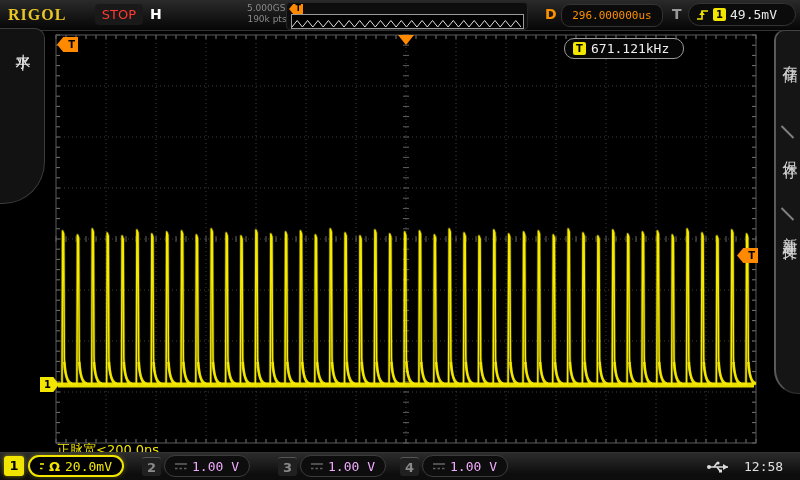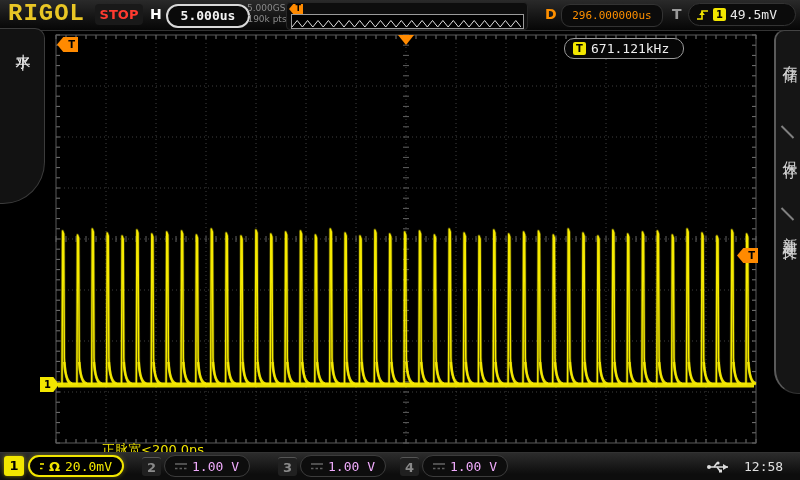--- a/index.html
+++ b/index.html
@@ -3,24 +3,24 @@
 <meta charset="utf-8">
 <style>
   html,body{margin:0;padding:0;background:#000;}
   .screen{position:relative;width:800px;height:480px;background:#000;overflow:hidden;
           font-family:"DejaVu Sans",sans-serif;color:#ccc;}
   .mono{font-family:"DejaVu Sans Mono",monospace;text-align:right;}
 
   
   .topbar{position:absolute;left:0;top:0;width:800px;height:30px;
           background:linear-gradient(#2a2a2a,#101010 70%,#060606);border-bottom:1px solid #333;}
-  .logo{position:absolute;left:8px;top:0;font-family:Liberation Mono, monospace;font-weight:bold;
-        font-size:24px;color:#e9c625;letter-spacing:1px;}
+  .logo{position:absolute;left:8px;top:6px;font-family:Liberation Serif, serif;font-weight:bold;
+        font-size:16px;color:#e9c625;letter-spacing:1px;}
   .stopbox{position:absolute;left:95px;top:4px;width:48px;height:21px;background:#191919;
-           border-radius:4px;color:#ff3b30;font-weight:bold;font-size:13px;text-align:center;line-height:21px;}
+           border-radius:4px;color:#ff3b30;font-weight:normal;font-size:13px;text-align:center;line-height:21px;}
   .hlabel{position:absolute;left:150px;top:6px;color:#fff;font-weight:bold;font-size:14px;}
   .tbbox{position:absolute;left:166px;top:4px;width:80px;height:20px;background:#0a0a0a;
          border:2px solid #d8d8d8;border-radius:12px;color:#f2f2f2;font-size:13px;font-weight:bold;
          text-align:center;line-height:20px;}
   .srblock{position:absolute;left:247px;top:3px;width:40px;color:#8a8a8a;font-size:9px;
            text-align:center;line-height:11px;}
   .preview{position:absolute;left:286px;top:2px;width:240px;height:26px;background:#0d0d0d;
            border:1px solid #262626;border-radius:4px;}
   .preview-inner{position:absolute;left:4px;top:11px;width:231px;height:13px;border:1px solid #9a9a9a;background:#000;}
   .preview-tflag{position:absolute;left:2px;top:1px;width:14px;height:10px;background:#ff8a00;
@@ -56,21 +56,21 @@
   .flag-right{clip-path:polygon(0 0,70% 0,100% 50%,70% 100%,0 100%);text-align:left;padding-left:4px;box-sizing:border-box;}
   .tri-down{position:absolute;width:16px;height:10px;background:#ff8a00;clip-path:polygon(0 0,100% 0,50% 100%);}
 
   
   .freqbox{position:absolute;left:564px;top:38px;width:120px;height:21px;background:#060606;
            border:1px solid #9a9a9a;border-radius:10px;display:flex;align-items:center;gap:5px;
            padding:0 8px;box-sizing:border-box;}
   .freq-val{color:#efefef;font-size:13px;}
 
   
-  .message{position:absolute;left:57px;top:441px;color:#f2e600;font-size:13px;text-decoration:underline;margin-left:45px;}
+  .message{position:absolute;left:57px;top:441px;color:#f2e600;font-size:13px;text-decoration:underline;}
 
   
   .bottombar{position:absolute;left:0;top:452px;width:800px;height:28px;
              background:linear-gradient(#2c2c2c,#0d0d0d 75%);border-top:1px solid #333;}
   .chbadge{position:absolute;top:4px;width:19px;height:19px;border-radius:3px;
            font-weight:bold;font-size:13px;text-align:center;line-height:19px;}
   .chbadge.on{background:#f2e600;color:#000;top:3px;width:20px;height:20px;box-shadow:0 0 4px #f2e60088;}
   .chbadge.off{background:#202020;color:#8a8a8a;border-top:1px solid #555;box-sizing:border-box;}
   .chbox{position:absolute;top:2px;height:22px;border-radius:12px;display:flex;align-items:center;
          gap:5px;padding:0 10px;box-sizing:border-box;font-size:13px;}
@@ -450,21 +450,20 @@
         <path d="M58,384 L62.0,384 L62.6,231 L63.7,234 L64.3,358 Q65.2,384 71.0,384 L76.9,384 L77.5,235 L78.6,238 L79.2,358 Q80.1,384 85.9,384 L91.7,384 L92.3,229 L93.4,232 L94.0,358 Q94.9,384 100.7,384 L106.6,384 L107.2,233 L108.3,236 L108.9,358 Q109.8,384 115.6,384 L121.5,384 L122.1,236 L123.2,239 L123.8,358 Q124.7,384 130.5,384 L136.3,384 L136.9,230 L138.0,233 L138.7,358 Q139.5,384 145.3,384 L151.2,384 L151.8,234 L152.9,237 L153.5,358 Q154.4,384 160.2,384 L166.1,384 L166.7,232 L167.8,235 L168.4,358 Q169.3,384 175.1,384 L181.0,384 L181.6,231 L182.7,234 L183.3,358 Q184.2,384 190.0,384 L195.8,384 L196.4,235 L197.5,238 L198.1,358 Q199.0,384 204.8,384 L210.7,384 L211.3,229 L212.4,232 L213.0,358 Q213.9,384 219.7,384 L225.6,384 L226.2,233 L227.3,236 L227.9,358 Q228.8,384 234.6,384 L240.4,384 L241.0,236 L242.1,239 L242.7,358 Q243.6,384 249.4,384 L255.3,384 L255.9,230 L257.0,233 L257.6,358 Q258.5,384 264.3,384 L270.2,384 L270.8,234 L271.9,237 L272.5,358 Q273.4,384 279.2,384 L285.0,384 L285.6,232 L286.7,235 L287.3,358 Q288.2,384 294.0,384 L299.9,384 L300.5,231 L301.6,234 L302.2,358 Q303.1,384 308.9,384 L314.8,384 L315.4,235 L316.5,238 L317.1,358 Q318.0,384 323.8,384 L329.7,384 L330.3,229 L331.4,232 L332.0,358 Q332.9,384 338.7,384 L344.5,384 L345.1,233 L346.2,236 L346.8,358 Q347.7,384 353.5,384 L359.4,384 L360.0,236 L361.1,239 L361.7,358 Q362.6,384 368.4,384 L374.3,384 L374.9,230 L376.0,233 L376.6,358 Q377.5,384 383.3,384 L389.1,384 L389.7,234 L390.8,237 L391.4,358 Q392.3,384 398.1,384 L404.0,384 L404.6,232 L405.7,235 L406.3,358 Q407.2,384 413.0,384 L418.9,384 L419.5,231 L420.6,234 L421.2,358 Q422.1,384 427.9,384 L433.8,384 L434.4,235 L435.4,238 L436.1,358 Q436.9,384 442.8,384 L448.6,384 L449.2,229 L450.3,232 L450.9,358 Q451.8,384 457.6,384 L463.5,384 L464.1,233 L465.2,236 L465.8,358 Q466.7,384 472.5,384 L478.4,384 L479.0,236 L480.1,239 L480.7,358 Q481.6,384 487.4,384 L493.2,384 L493.8,230 L494.9,233 L495.5,358 Q496.4,384 502.2,384 L508.1,384 L508.7,234 L509.8,237 L510.4,358 Q511.3,384 517.1,384 L523.0,384 L523.6,232 L524.7,235 L525.3,358 Q526.2,384 532.0,384 L537.8,384 L538.4,231 L539.5,234 L540.1,358 Q541.0,384 546.8,384 L552.7,384 L553.3,235 L554.4,238 L555.0,358 Q555.9,384 561.7,384 L567.6,384 L568.2,229 L569.3,232 L569.9,358 Q570.8,384 576.6,384 L582.4,384 L583.0,233 L584.1,236 L584.7,358 Q585.6,384 591.4,384 L597.3,384 L597.9,236 L599.0,239 L599.6,358 Q600.5,384 606.3,384 L612.2,384 L612.8,230 L613.9,233 L614.5,358 Q615.4,384 621.2,384 L627.1,384 L627.7,234 L628.8,237 L629.4,358 Q630.3,384 636.1,384 L641.9,384 L642.5,232 L643.6,235 L644.2,358 Q645.1,384 650.9,384 L656.8,384 L657.4,231 L658.5,234 L659.1,358 Q660.0,384 665.8,384 L671.7,384 L672.3,235 L673.4,238 L674.0,358 Q674.9,384 680.7,384 L686.5,384 L687.1,229 L688.2,232 L688.8,358 Q689.7,384 695.5,384 L701.4,384 L702.0,233 L703.1,236 L703.7,358 Q704.6,384 710.4,384 L716.3,384 L716.9,236 L718.0,239 L718.6,358 Q719.5,384 725.3,384 L731.1,384 L731.8,230 L732.9,233 L733.4,358 Q734.4,384 740.1,384 L746.0,384 L746.6,234 L747.7,237 L748.3,358 Q749.2,384 755.0,384 L754,384" stroke="#f6ea00" stroke-width="1.5" fill="none" stroke-linejoin="round"></path>
         <path d="M64.3,362 Q65.6,382 72.0,383.5 M79.2,362 Q80.5,382 86.9,383.5 M94.0,362 Q95.3,382 101.7,383.5 M108.9,362 Q110.2,382 116.6,383.5 M123.8,362 Q125.1,382 131.5,383.5 M138.7,362 Q139.9,382 146.3,383.5 M153.5,362 Q154.8,382 161.2,383.5 M168.4,362 Q169.7,382 176.1,383.5 M183.3,362 Q184.6,382 191.0,383.5 M198.1,362 Q199.4,382 205.8,383.5 M213.0,362 Q214.3,382 220.7,383.5 M227.9,362 Q229.2,382 235.6,383.5 M242.7,362 Q244.0,382 250.4,383.5 M257.6,362 Q258.9,382 265.3,383.5 M272.5,362 Q273.8,382 280.2,383.5 M287.3,362 Q288.6,382 295.0,383.5 M302.2,362 Q303.5,382 309.9,383.5 M317.1,362 Q318.4,382 324.8,383.5 M332.0,362 Q333.3,382 339.7,383.5 M346.8,362 Q348.1,382 354.5,383.5 M361.7,362 Q363.0,382 369.4,383.5 M376.6,362 Q377.9,382 384.3,383.5 M391.4,362 Q392.7,382 399.1,383.5 M406.3,362 Q407.6,382 414.0,383.5 M421.2,362 Q422.5,382 428.9,383.5 M436.1,362 Q437.4,382 443.8,383.5 M450.9,362 Q452.2,382 458.6,383.5 M465.8,362 Q467.1,382 473.5,383.5 M480.7,362 Q482.0,382 488.4,383.5 M495.5,362 Q496.8,382 503.2,383.5 M510.4,362 Q511.7,382 518.1,383.5 M525.3,362 Q526.6,382 533.0,383.5 M540.1,362 Q541.4,382 547.8,383.5 M555.0,362 Q556.3,382 562.7,383.5 M569.9,362 Q571.2,382 577.6,383.5 M584.7,362 Q586.0,382 592.4,383.5 M599.6,362 Q600.9,382 607.3,383.5 M614.5,362 Q615.8,382 622.2,383.5 M629.4,362 Q630.7,382 637.1,383.5 M644.2,362 Q645.5,382 651.9,383.5 M659.1,362 Q660.4,382 666.8,383.5 M674.0,362 Q675.3,382 681.7,383.5 M688.8,362 Q690.1,382 696.5,383.5 M703.7,362 Q705.0,382 711.4,383.5 M718.6,362 Q719.9,382 726.3,383.5 M733.4,362 Q734.8,382 741.1,383.5 M748.3,362 Q749.6,382 756.0,383.5 " stroke="#f6ea00" stroke-width="2.6" fill="none" opacity="0.9"></path>
         <line x1="58" y1="385" x2="754" y2="385" stroke="#f6ea00" stroke-width="5" opacity="0.95"></line>
       </g>
   </svg>
 
   <div class="topbar">
     <div class="logo">RIGOL</div>
     <div class="stopbox">STOP</div>
     <div class="hlabel">H</div>
-    <div class="tbbox mono">5.000us</div>
     <div class="srblock">
       <div>5.000GSa/s</div>
       <div>190k pts</div>
     </div>
     <div class="preview">
       <div class="preview-tflag">T</div>
       <div class="preview-inner">
         <svg id="pv-svg" width="229" height="13">
             <polyline points="0,10 5.2,3.5 10.4,10 15.6,3.5 20.8,10 26.0,3.5 31.2,10 36.4,3.5 41.6,10 46.8,3.5 52.0,10 57.2,3.5 62.5,10 67.7,3.5 72.9,10 78.1,3.5 83.3,10 88.5,3.5 93.7,10 98.9,3.5 104.1,10 109.3,3.5 114.5,10 119.7,3.5 124.9,10 130.1,3.5 135.3,10 140.5,3.5 145.7,10 150.9,3.5 156.1,10 161.3,3.5 166.5,10 171.8,3.5 177.0,10 182.2,3.5 187.4,10 192.6,3.5 197.8,10 203.0,3.5 208.2,10 213.4,3.5 218.6,10 223.8,3.5 229.0,10" stroke="#e0e0e0" stroke-width="1" fill="none"></polyline>
           </svg>

